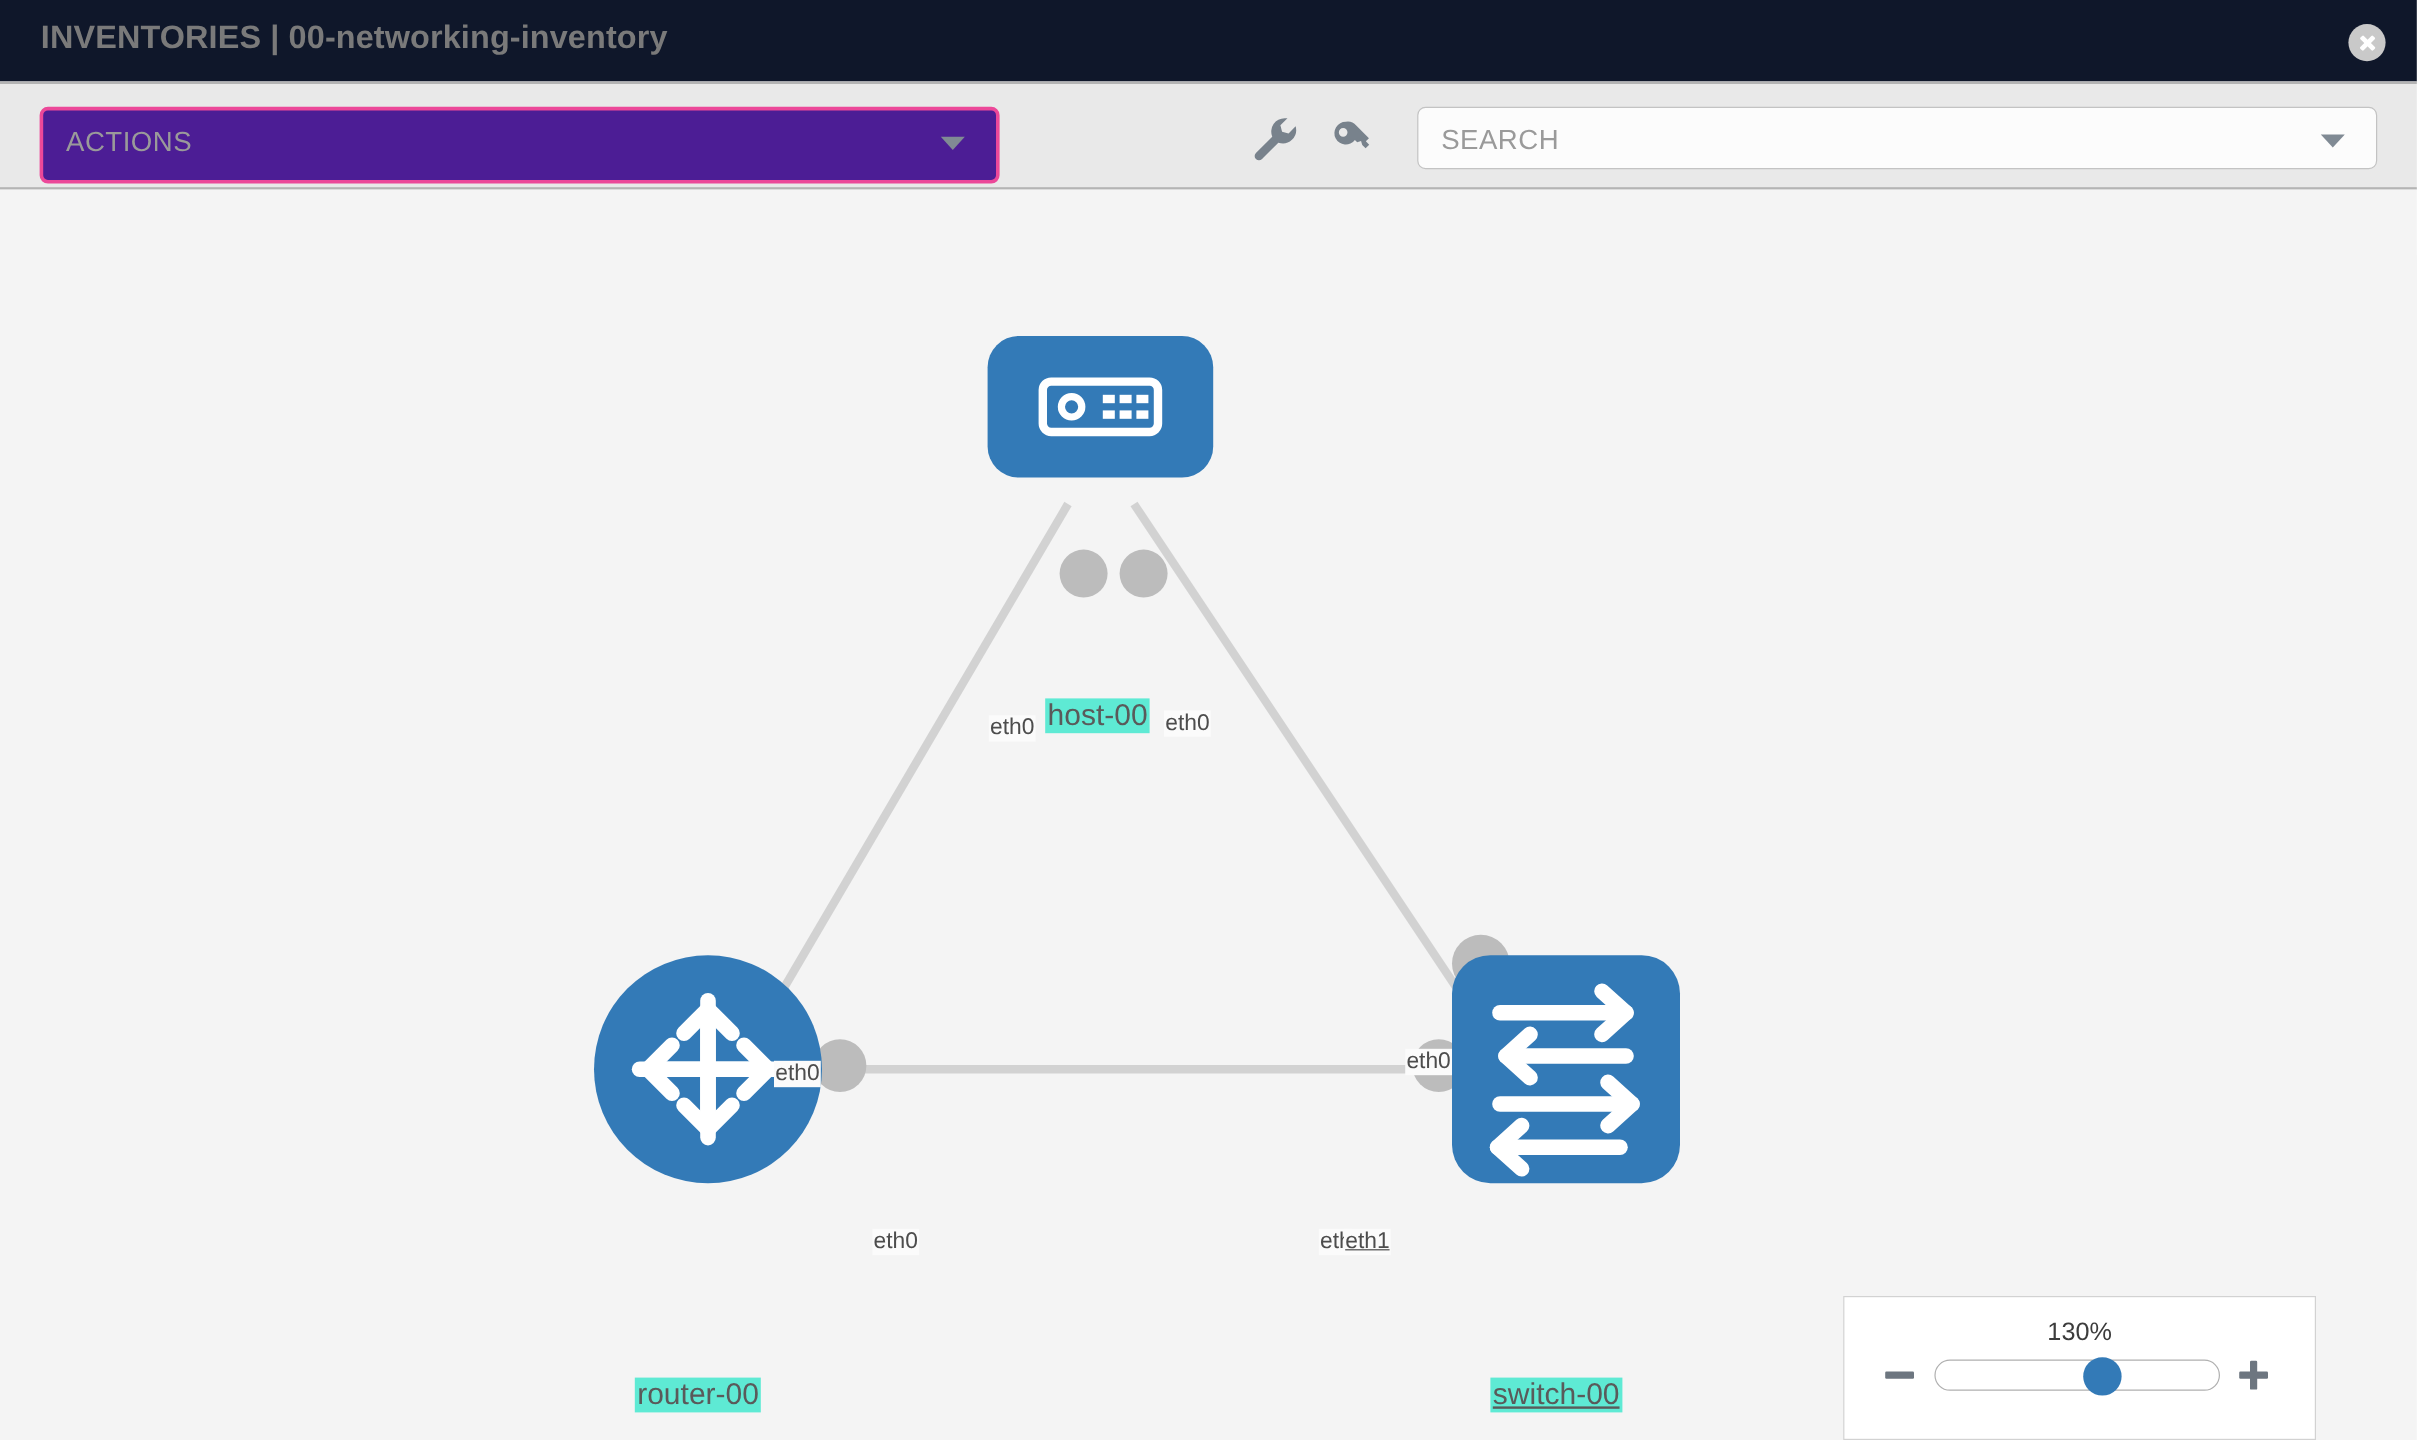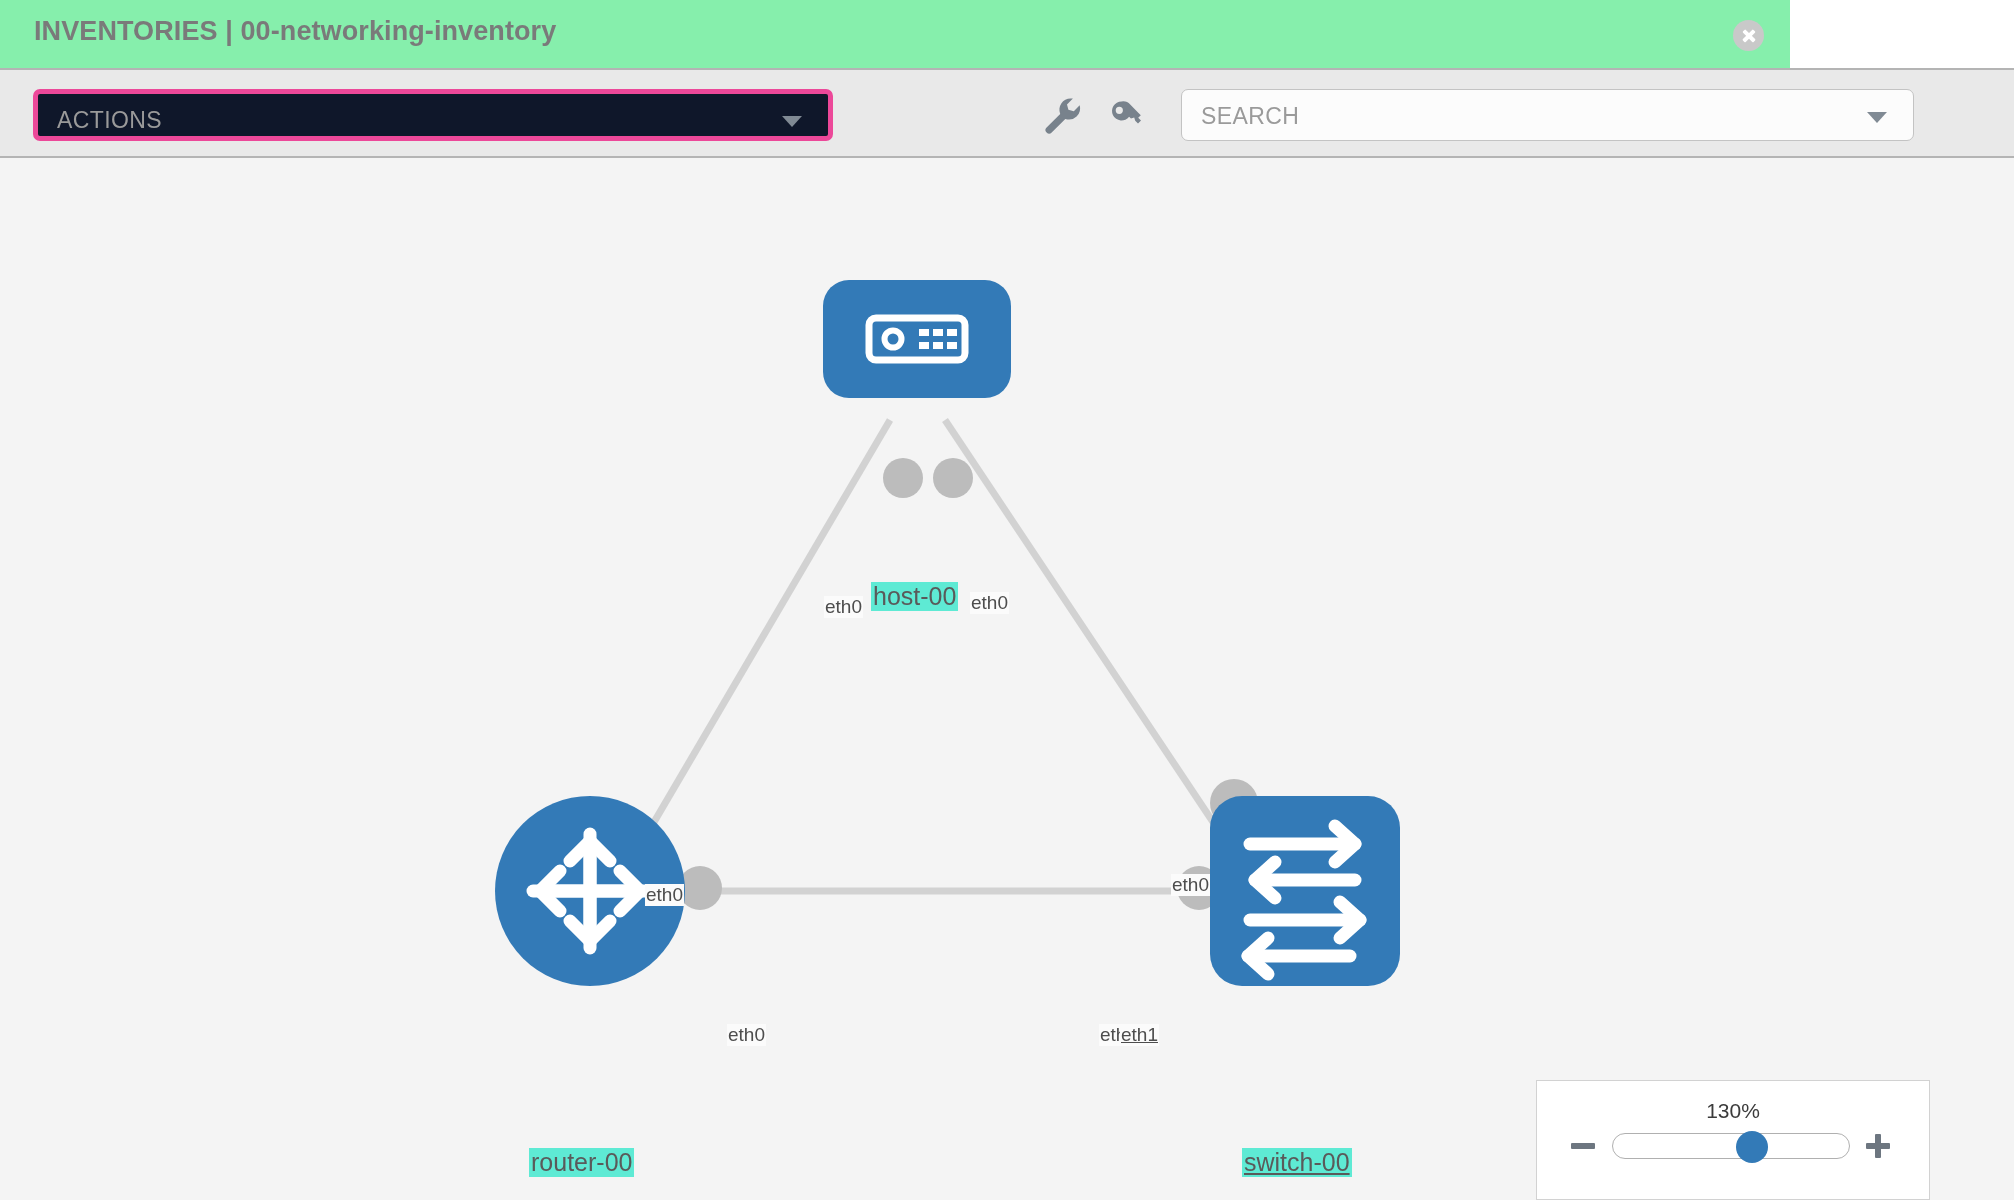--- a/index.html
+++ b/index.html
@@ -7,22 +7,22 @@
     margin: 0; padding: 0;
     width: 2014px; height: 1200px;
     overflow: hidden;
     background: #ffffff;
     font-family: "Liberation Sans", sans-serif;
   }
 
   
   #header {
     position: absolute; left: 0; top: 0;
-    width: 1790px; height: 68px;
-    background: #86efac;
+    width: 2014px; height: 68px;
+    background: #0f172a;
   }
   #page-title {
     position: absolute; left: 34px; top: 16px;
     font-size: 27px; font-weight: bold;
     color: #7a7a7a;
     letter-spacing: 0.1px;
     white-space: nowrap;
   }
   #close-button {
     position: absolute; right: 26px; top: 20px;
@@ -43,23 +43,23 @@
   
   #toolbar {
     position: absolute; left: 0; top: 68px;
     width: 2014px; height: 90px;
     background: #e9e9e9;
     border-top: 2px solid #b4b4b4;
     border-bottom: 2px solid #b4b4b4;
   }
   #actions-select {
     position: absolute; left: 33px; top: 19px;
-    width: 800px; height: 52px;
-    background: #0f172a;
-    border: 5px solid #ec4899;
+    width: 800px; height: 64px;
+    background: #4c1d95;
+    border: 3px solid #ec4899;
     border-radius: 7px;
   }
   #actions-label {
     position: absolute; left: 19px; top: 13px;
     font-size: 23px; color: #9a9a9a;
     letter-spacing: 0.4px;
   }
   .caret {
     position: absolute; right: 26px; top: 22px;
     width: 0; height: 0;
@@ -69,21 +69,21 @@
   }
   .tool-icon {
     position: absolute; top: 22px;
     width: 46px; height: 46px;
     cursor: pointer;
   }
   #wrench-icon { left: 1038px; }
   #key-icon    { left: 1105px; }
   #search-box {
     position: absolute; left: 1181px; top: 19px;
-    width: 733px; height: 52px;
+    width: 800px; height: 52px;
     background: #fcfcfc;
     border: 1px solid #c3c3c3;
     border-radius: 7px;
   }
   #search-placeholder {
     position: absolute; left: 19px; top: 13px;
     font-size: 23px; color: #9a9a9a;
     letter-spacing: 0.4px;
   }
 

